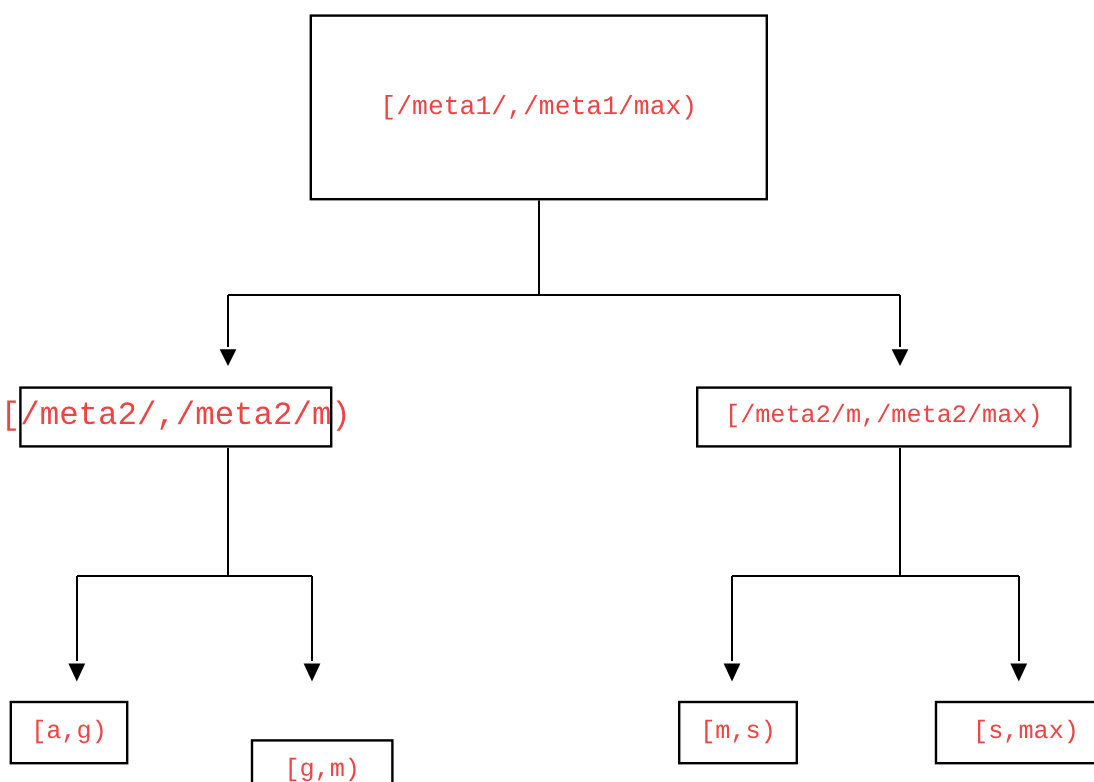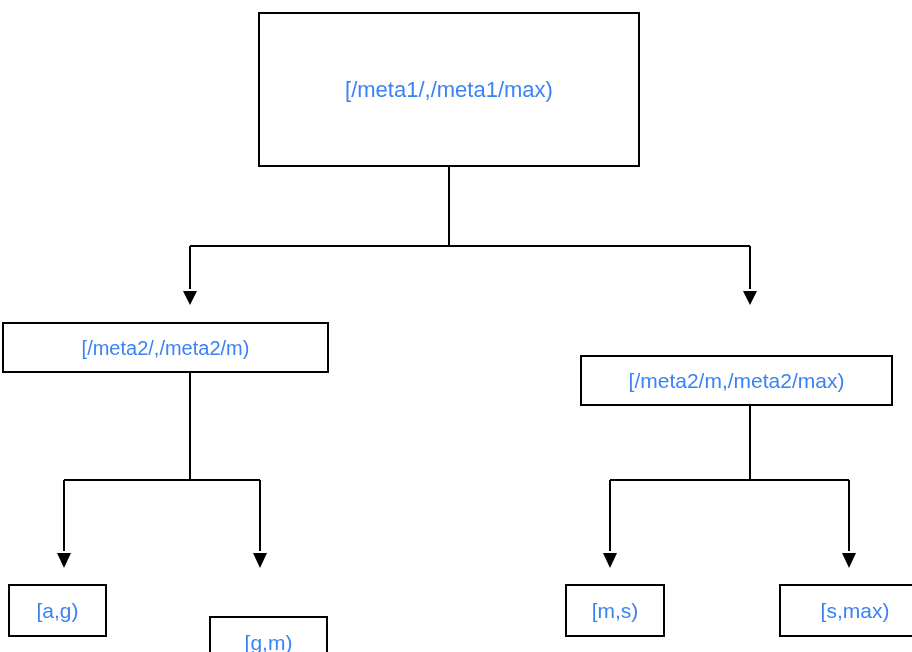--- a/index.html
+++ b/index.html
@@ -27,52 +27,51 @@
     display: block;
   }
   .node-box {
     position: absolute;
     box-sizing: border-box;
     border: 2px solid #000000;
     background: #ffffff;
     display: flex;
     align-items: center;
     justify-content: center;
-    color: #3b82f6;
-    font-family: Liberation Sans, sans-serif;
+    color: #ef4444;
+    font-family: Liberation Mono, monospace;
     white-space: pre;
     line-height: 1;
   }
   .node-label {
     display: block;
     white-space: pre;
   }
   
   #node-root {
     left: 258px;
     top: 12px;
     width: 382px;
     height: 155px;
     font-size: 22px;
   }
   
   #node-meta2-low {
-    left: 2px;
+    left: 16px;
     top: 322px;
-    width: 327px;
+    width: 261px;
     height: 51px;
-    font-size: 20px;
+    font-size: 27px;
   }
   #node-meta2-high {
     left: 580px;
     top: 322px;
     width: 313px;
     height: 51px;
     font-size: 21px;
-    margin-top: 33px;
   }
   
   .leaf-box {
     top: 584px;
     height: 53px;
     font-size: 21px;
   }
   #node-leaf-ag   { left: 8px;   width: 99px;  }
   #node-leaf-gm   { left: 209px; width: 119px; margin-top: 32px; }
   #node-leaf-ms   { left: 565px; width: 100px; }

